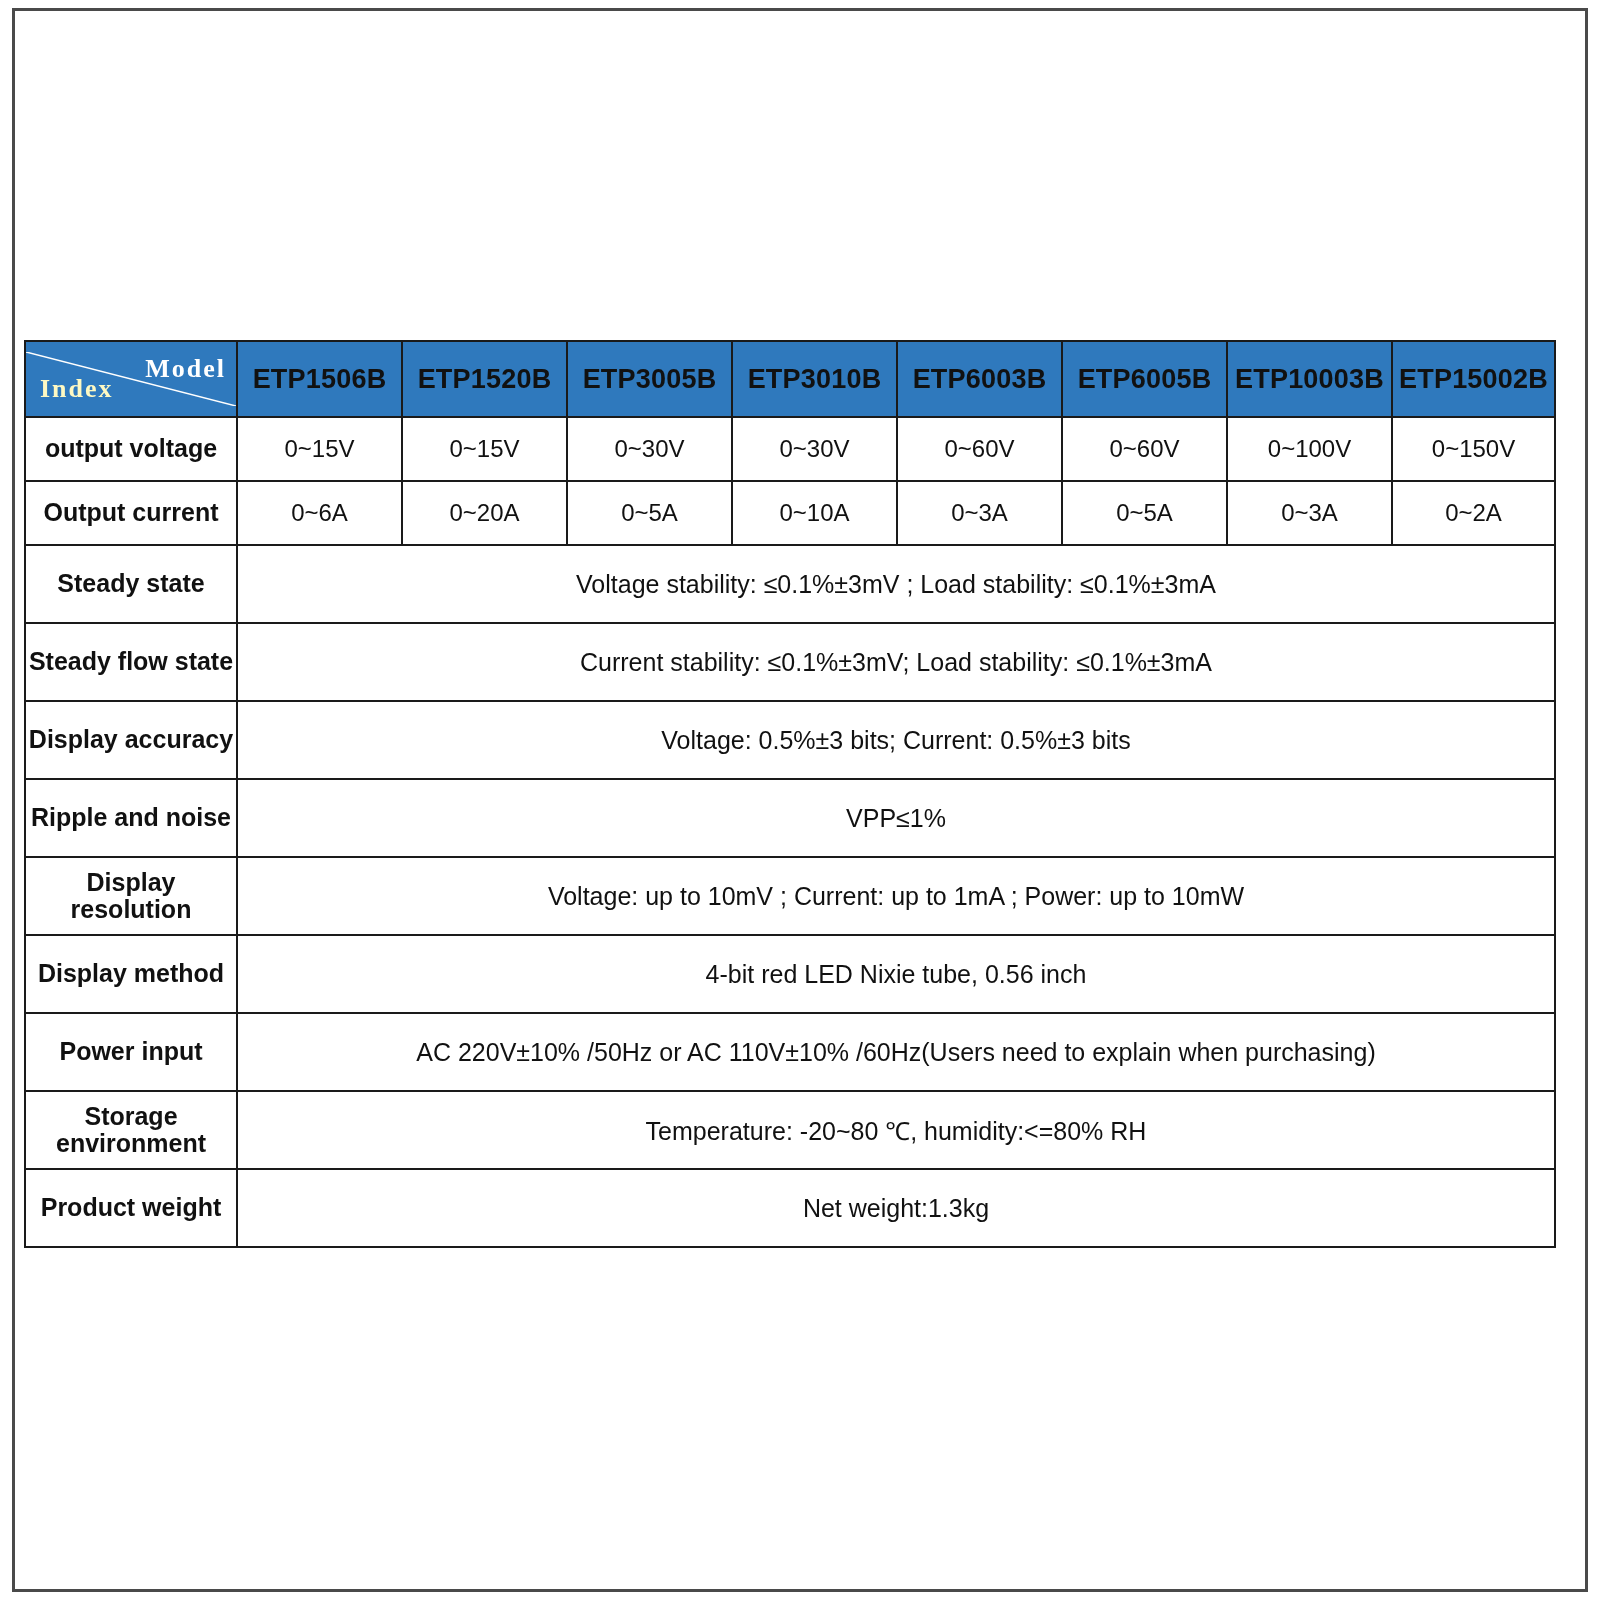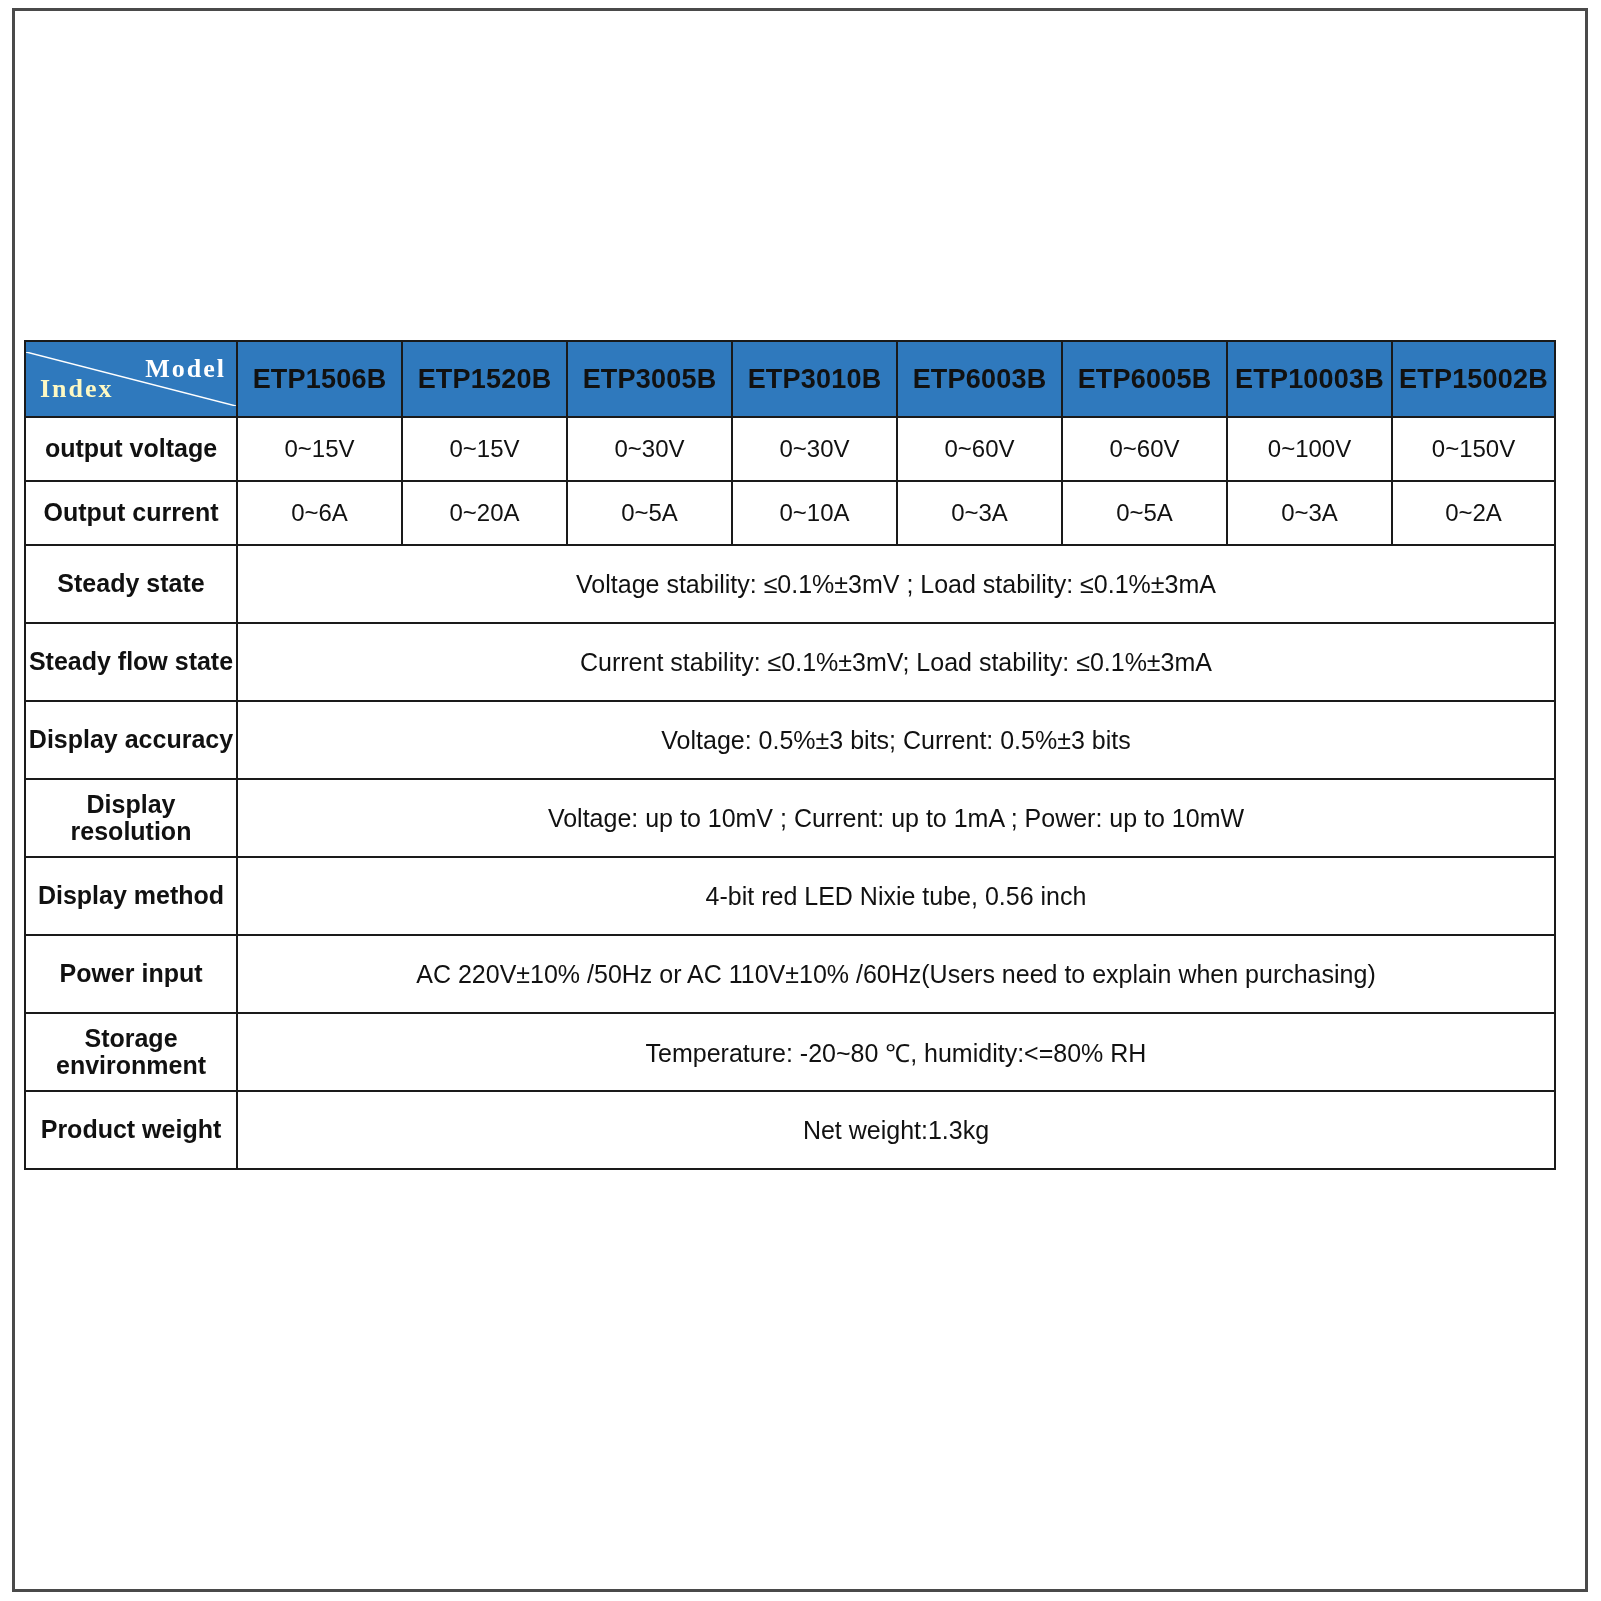--- a/index.html
+++ b/index.html
@@ -191,20 +191,24 @@
         </tr>
         <tr>
           <td class="row-label tall">Steady flow state</td>
           <td class="span-cell tall" colspan="8">Current stability:  ≤0.1%±3mV;  Load stability:  ≤0.1%±3mA</td>
         </tr>
         <tr>
           <td class="row-label tall">Display accuracy</td>
           <td class="span-cell tall" colspan="8">Voltage:  0.5%±3 bits;  Current:  0.5%±3 bits</td>
         </tr>
         <tr>
+          <td class="row-label tall">Ripple and noise</td>
+          <td class="span-cell tall" colspan="8">VPP≤1%</td>
+        </tr>
+        <tr>
           <td class="row-label tall">Display resolution</td>
           <td class="span-cell tall" colspan="8">Voltage: up to 10mV ; Current: up to 1mA ; Power: up to 10mW</td>
         </tr>
         <tr>
           <td class="row-label tall">Display method</td>
           <td class="span-cell tall" colspan="8">4-bit red LED Nixie tube, 0.56 inch</td>
         </tr>
         <tr>
           <td class="row-label tall">Power input</td>
           <td class="span-cell tall" colspan="8">AC 220V±10% /50Hz or AC 110V±10% /60Hz(Users need to explain when purchasing)</td>

